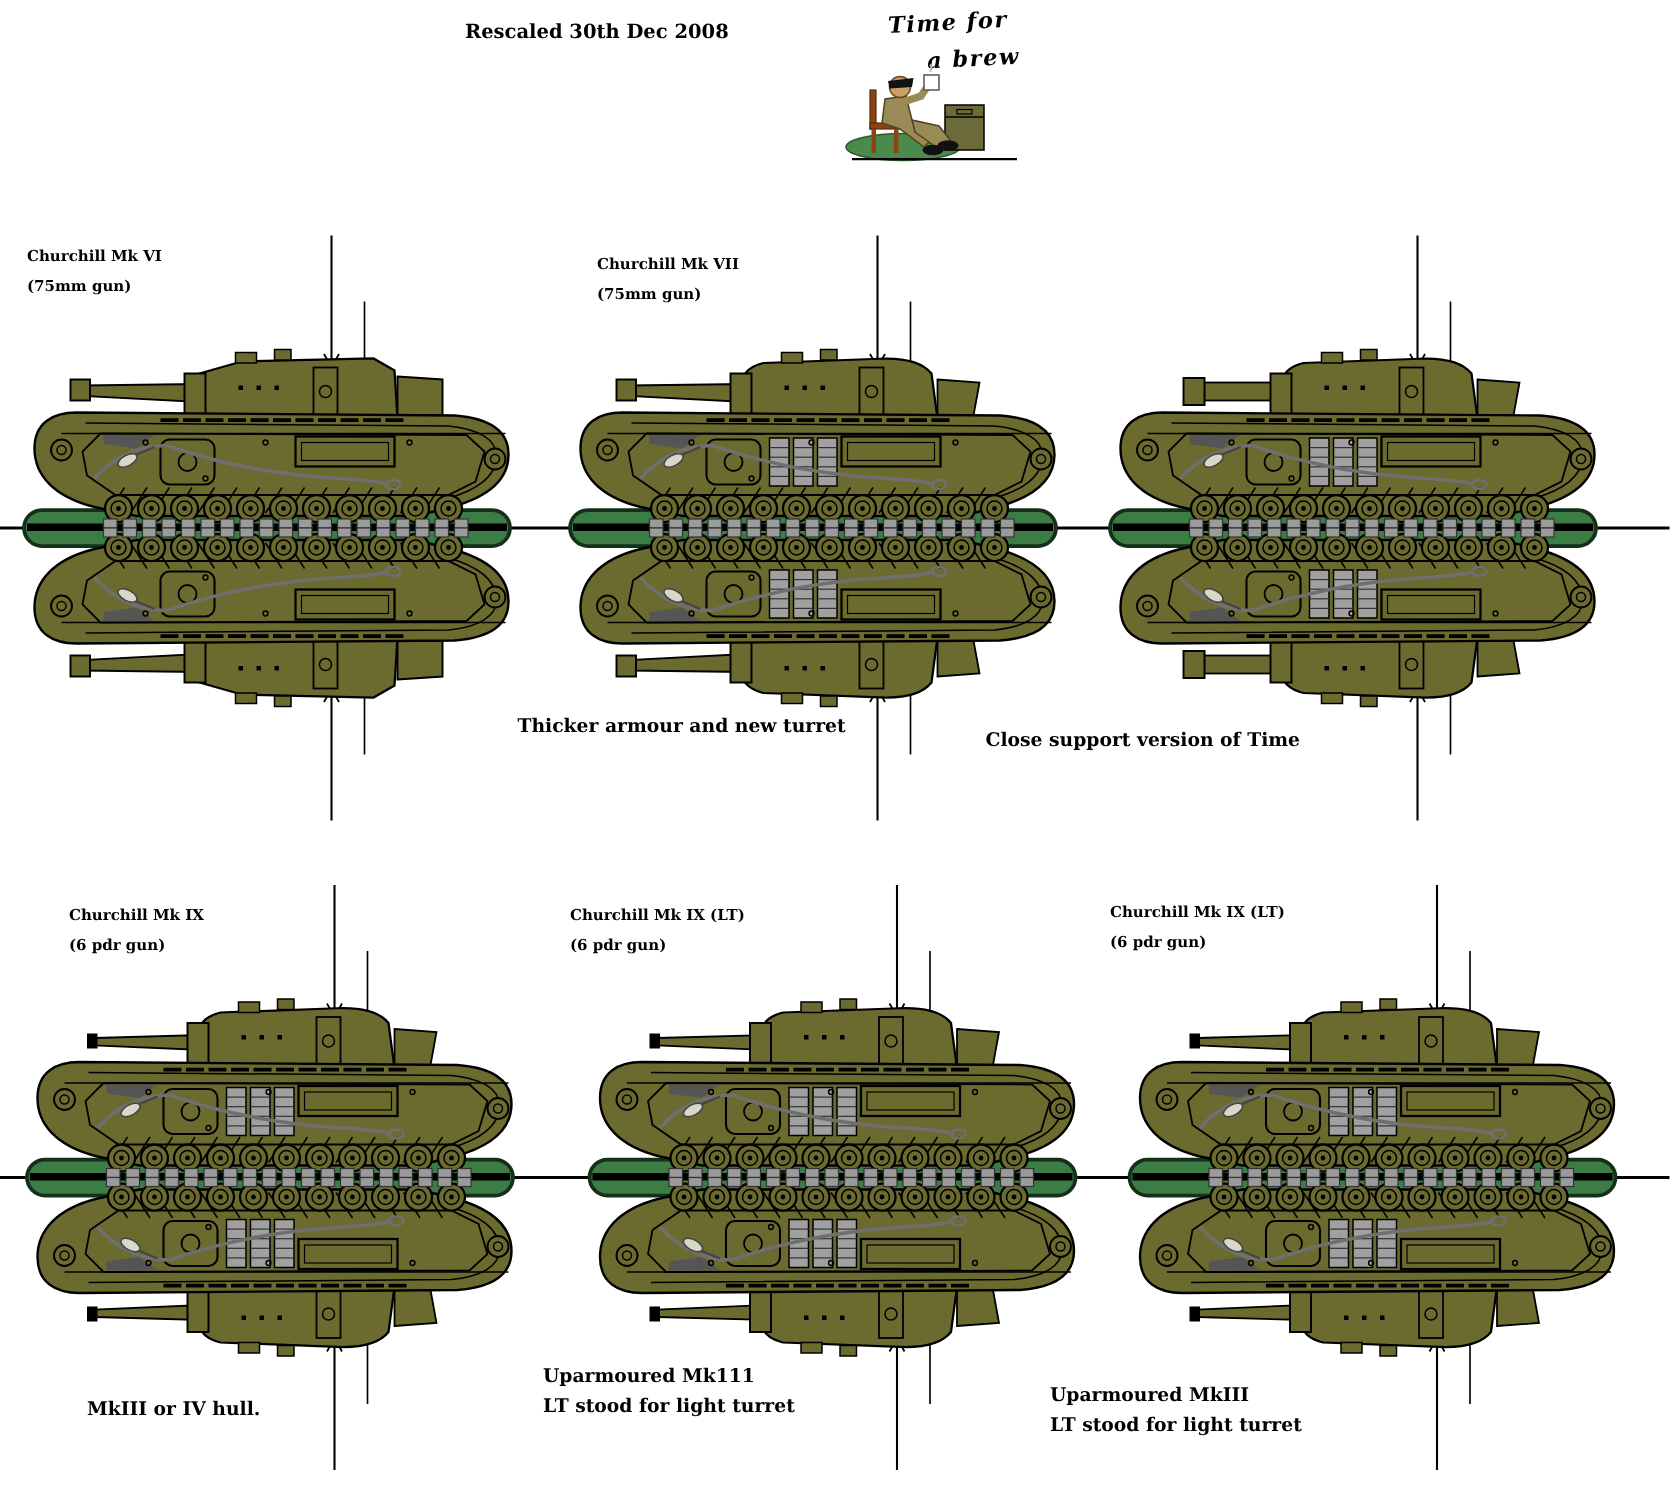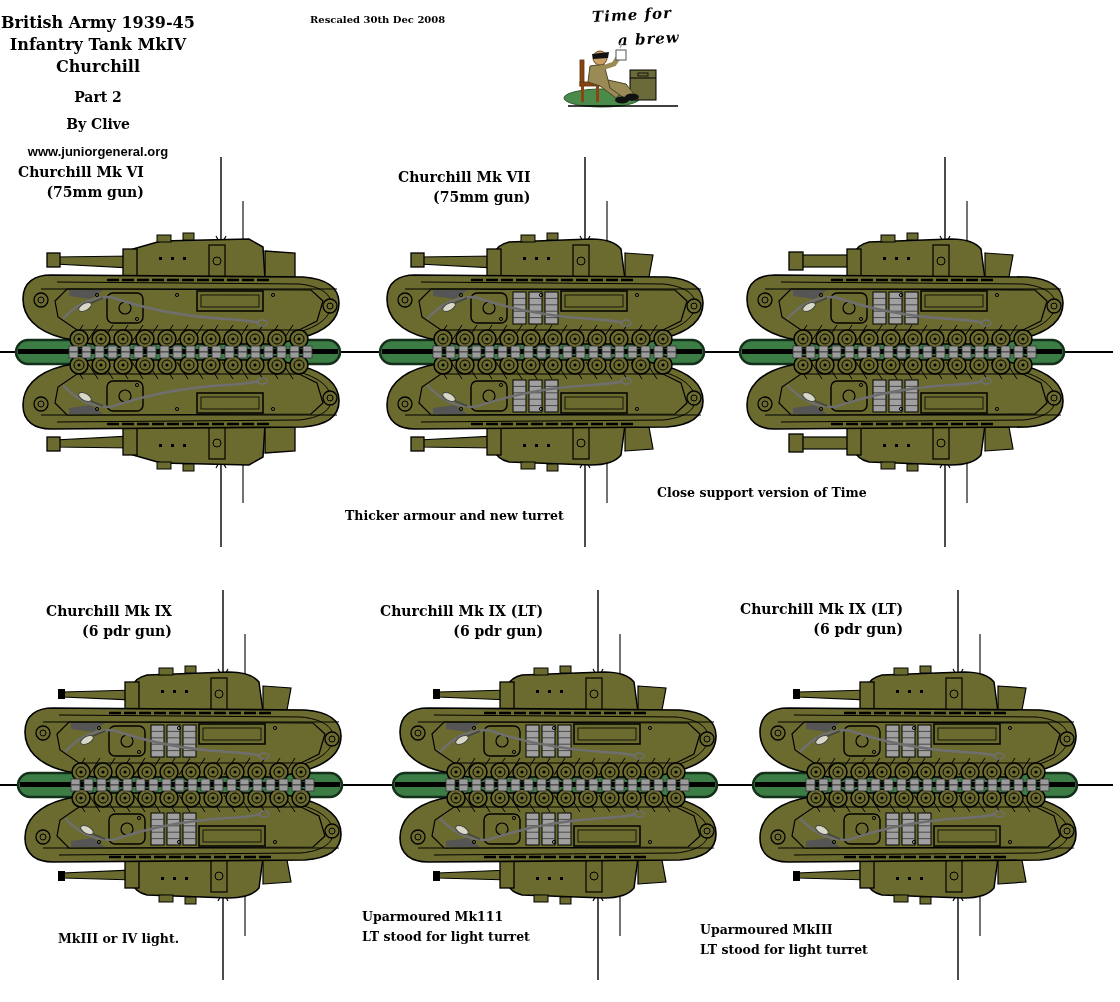--- a/index.html
+++ b/index.html
@@ -7,52 +7,44 @@
        font-family:"DejaVu Serif",serif;color:#000;}
   #page{position:relative;width:1120px;height:1002px;background:#fff;}
 
   .abs{position:absolute;}
 
   
   #title-block{left:0;top:12px;width:196px;text-align:center;font-weight:bold;}
   #title-block .tl{font-size:16px;line-height:22px;}
   #title-block .sub{font-size:14px;margin-top:11px;}
   #title-block .site{font-family:"Liberation Sans",sans-serif;font-size:13px;margin-top:12px;font-weight:bold;}
-  #rescaled{left:310px;top:14px;font-size:10px;font-weight:bold;}
+  #rescaled{left:310px;top:14px;font-size:13px;font-weight:bold;}
 
   
   .brew-txt{font-style:italic;font-weight:bold;font-size:15px;transform:rotate(-3deg);
             font-family:"DejaVu Serif",serif;letter-spacing:1px;}
 
   
-  .tlabel{font-weight:bold;font-size:14px;line-height:20px;white-space:nowrap;text-align:right;}
+  .tlabel{font-weight:bold;font-size:10px;line-height:20px;white-space:nowrap;}
   .tcaption{font-weight:bold;font-size:12.5px;line-height:20px;white-space:nowrap;}
   .tcaption.center{text-align:left;}
 
   .tank-fig{position:absolute;width:340px;height:410px;}
   .tank-fig svg{display:block;}
 
   .fold-line{position:absolute;left:0;width:1113px;height:2px;background:#000;}
 </style>
 </head>
 <body>
 
 <div id="page">
 
   <div class="fold-line" style="top:351px"></div>
   <div class="fold-line" style="top:784px"></div>
 
-  <div class="abs" id="title-block">
-    <div class="tl">British Army 1939-45</div>
-    <div class="tl">Infantry Tank MkIV</div>
-    <div class="tl">Churchill</div>
-    <div class="sub">Part 2</div>
-    <div class="sub">By Clive</div>
-    <div class="site">www.juniorgeneral.org</div>
-  </div>
 
   <div class="abs" id="rescaled">Rescaled 30th Dec 2008</div>
 
   <div class="abs brew-txt" style="left:592px;top:6px">Time for</div>
   <div class="abs brew-txt" style="left:618px;top:30px">a brew</div>
   <svg class="abs" style="left:560px;top:42px" width="120" height="66" viewBox="0 0 120 66">
     <ellipse cx="42" cy="56" rx="38" ry="9" fill="#4a8a4a" stroke="#2c5a2c" stroke-width="1"></ellipse>
     <line x1="8" y1="64" x2="118" y2="64" stroke="#000" stroke-width="1.5"></line>
 
     <rect x="20" y="18" width="4" height="26" fill="#8b4513" stroke="#5a2d0c" stroke-width="0.8"></rect>
@@ -1548,24 +1540,24 @@
           <rect x="227" y="197" width="9" height="6" fill="#9b9b9b" stroke="#333" stroke-width="0.8"></rect>
           <rect x="240" y="197" width="9" height="6" fill="#9b9b9b" stroke="#333" stroke-width="0.8"></rect>
           <rect x="253" y="197" width="9" height="6" fill="#9b9b9b" stroke="#333" stroke-width="0.8"></rect>
           <rect x="266" y="197" width="9" height="6" fill="#9b9b9b" stroke="#333" stroke-width="0.8"></rect>
           <rect x="279" y="197" width="9" height="6" fill="#9b9b9b" stroke="#333" stroke-width="0.8"></rect>
           <rect x="292" y="197" width="9" height="6" fill="#9b9b9b" stroke="#333" stroke-width="0.8"></rect>
         </g>
   </svg>
     </div>
 
-  <div class="abs tcaption" style="left:345px;top:506px">Thicker armour and new turret</div>
+  <div class="abs tcaption" style="left:345px;top:474px">Thicker armour and new turret</div>
   <div class="abs tcaption" style="left:657px;top:483px">Close support version of Time</div>
   <div class="abs tcaption" style="left:58px;top:929px">
-    <div>MkIII or IV light.</div>
+    <div>MkIII or IV hull.</div>
   </div>
   <div class="abs tcaption center" style="left:362px;top:907px;width:200px">
     <div>Uparmoured Mk111</div>
     <div>LT stood for light turret</div>
   </div>
   <div class="abs tcaption center" style="left:700px;top:920px;width:210px">
     <div>Uparmoured MkIII</div>
     <div>LT stood for light turret</div>
   </div>
 

